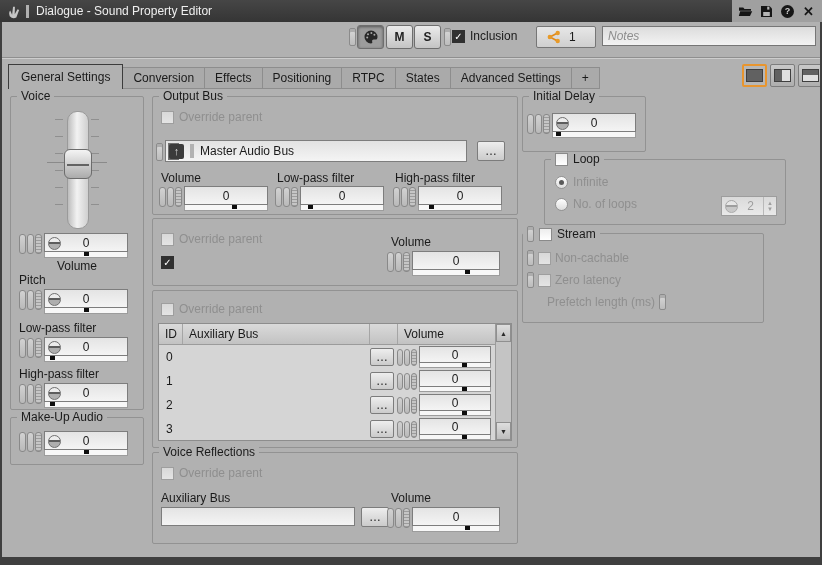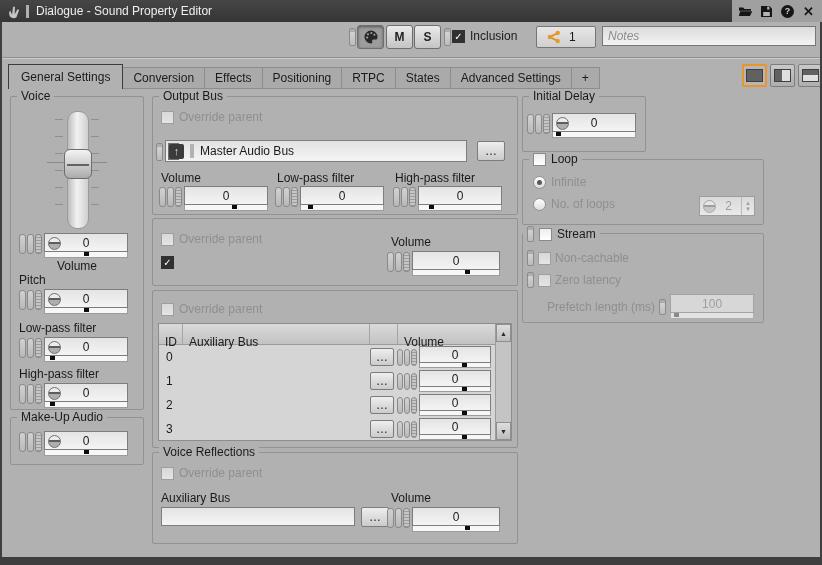--- a/index.html
+++ b/index.html
@@ -110,21 +110,21 @@
   .vbar{width:4px;height:14px;background:#b2b2b2;}
   .bbtn{box-sizing:border-box;width:28px;height:20px;border:1px solid #7c7c7c;border-radius:2px;
         background:linear-gradient(#eeeeee,#cbcbcb);display:flex;align-items:center;justify-content:center;
         font-size:12px;color:#222;}
   .bbtn.row{width:24px;height:18px;}
 
   
   .uat{position:absolute;left:5px;top:32px;width:352px;height:116px;border:1px solid #8d8d8d;background:#d5d5d5;}
   .uahead{position:absolute;left:0;right:15px;top:0;height:20px;display:flex;
           background:linear-gradient(#dadada,#c2c2c2);border-bottom:1px solid #9b9b9b;}
-  .uahead span{box-sizing:border-box;border-right:1px solid #a5a5a5;padding:11px 0 0 6px;}
+  .uahead span{box-sizing:border-box;border-right:1px solid #a5a5a5;padding:3px 0 0 6px;}
   .uarow{position:absolute;left:0;right:15px;height:24px;display:flex;align-items:center;}
   .uarow .cid{box-sizing:border-box;width:24px;padding-left:7px;}
   .uarow .cbus{width:187px;}
   .sb{position:absolute;right:0;top:0;bottom:0;width:15px;border-left:1px solid #9b9b9b;background:#c4c4c4;}
   .sbtn{position:absolute;left:0;right:0;height:16px;background:linear-gradient(#dedede,#bdbdbd);
         border:1px solid #8f8f8f;display:flex;align-items:center;justify-content:center;font-size:7px;color:#2a2a2a;}
 
   
   .spinner{position:absolute;box-sizing:border-box;width:56px;height:20px;border:1px solid #9d9d9d;
            background:linear-gradient(#dadada,#e9e9e9);display:flex;align-items:center;position:absolute;}
@@ -530,21 +530,21 @@
             <span class="rnd"></span>
             <span class="num">0</span>
           </span>
         <span class="strip">
             <span class="mk" style="left:4%;"></span>
           </span>
       </span>
     </div>
   </div>
 
-  <div class="grp" style="left:522px;top:159px;width:240px;height:64px;">
+  <div class="grp" style="left:544px;top:159px;width:240px;height:64px;">
     <span class="grp-title">
       <span class="cb"></span>
       <span class="lbl">Loop</span>
     </span>
     <span class="rd sel dis abs" style="left:10px;top:16px;"></span>
     <span class="lbl dis abs" style="left:28px;top:15px;">Infinite</span>
     <span class="rd dis abs" style="left:10px;top:38px;"></span>
     <span class="lbl dis abs" style="left:28px;top:37px;">No. of loops</span>
     <div class="spinner" style="left:176px;top:36px;">
       <span class="rnd dis"></span>
@@ -568,27 +568,19 @@
       <span class="lbl dis">Non-cachable</span>
     </div>
     <div class="srow" style="left:4px;top:38px;">
       <span class="hdl" style="height:14px;"></span>
       <span class="cb dis"></span>
       <span class="lbl dis">Zero latency</span>
     </div>
     <div class="srow" style="left:24px;top:60px;">
       <span class="lbl dis">Prefetch length (ms)</span>
       <span class="hdl" style="height:14px;"></span>
-      <span class="fw" style="width:84px;">
-        <span class="vfield dis">
-            <span class="num">100</span>
-          </span>
-        <span class="strip dis">
-            <span class="mk dis" style="left:4%;"></span>
-          </span>
-      </span>
     </div>
   </div>
 
   <div class="edge l"></div>
   <div class="edge r"></div>
   <div class="edge b"></div>
 </div>
 
 </body></html>

